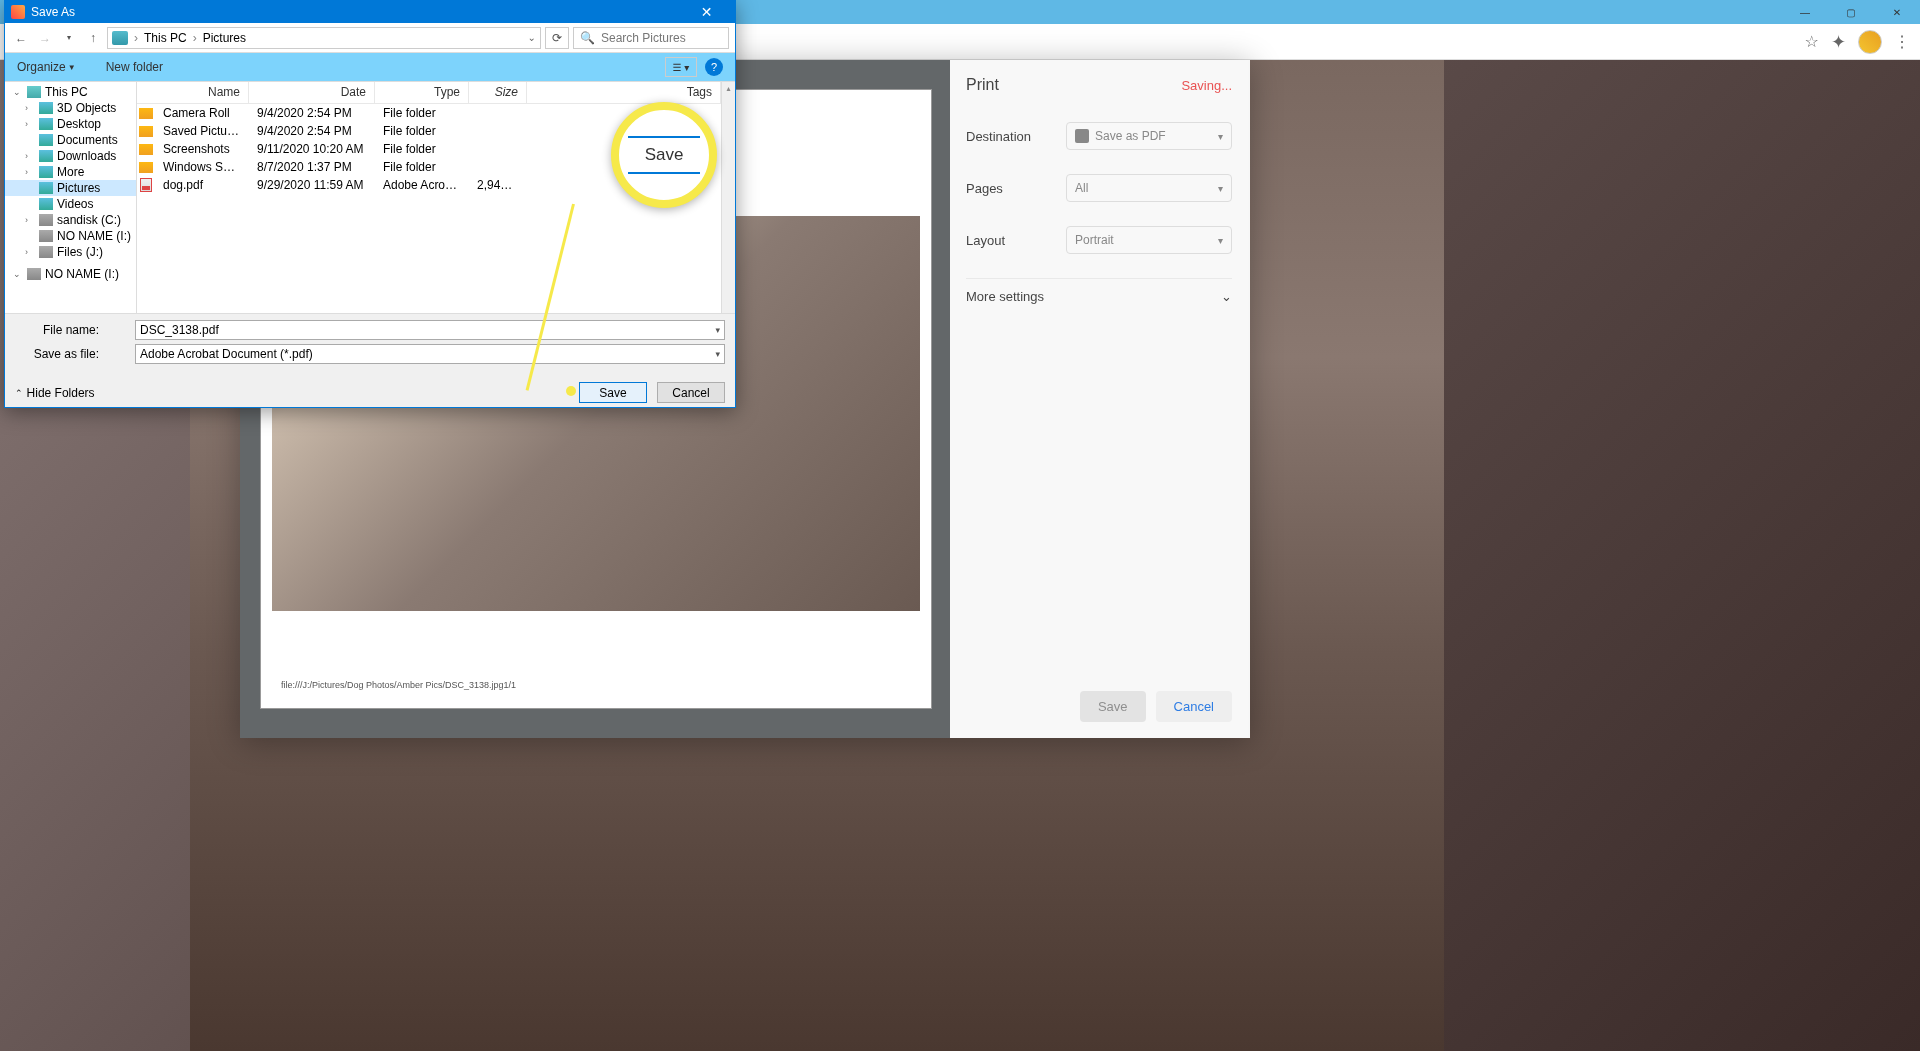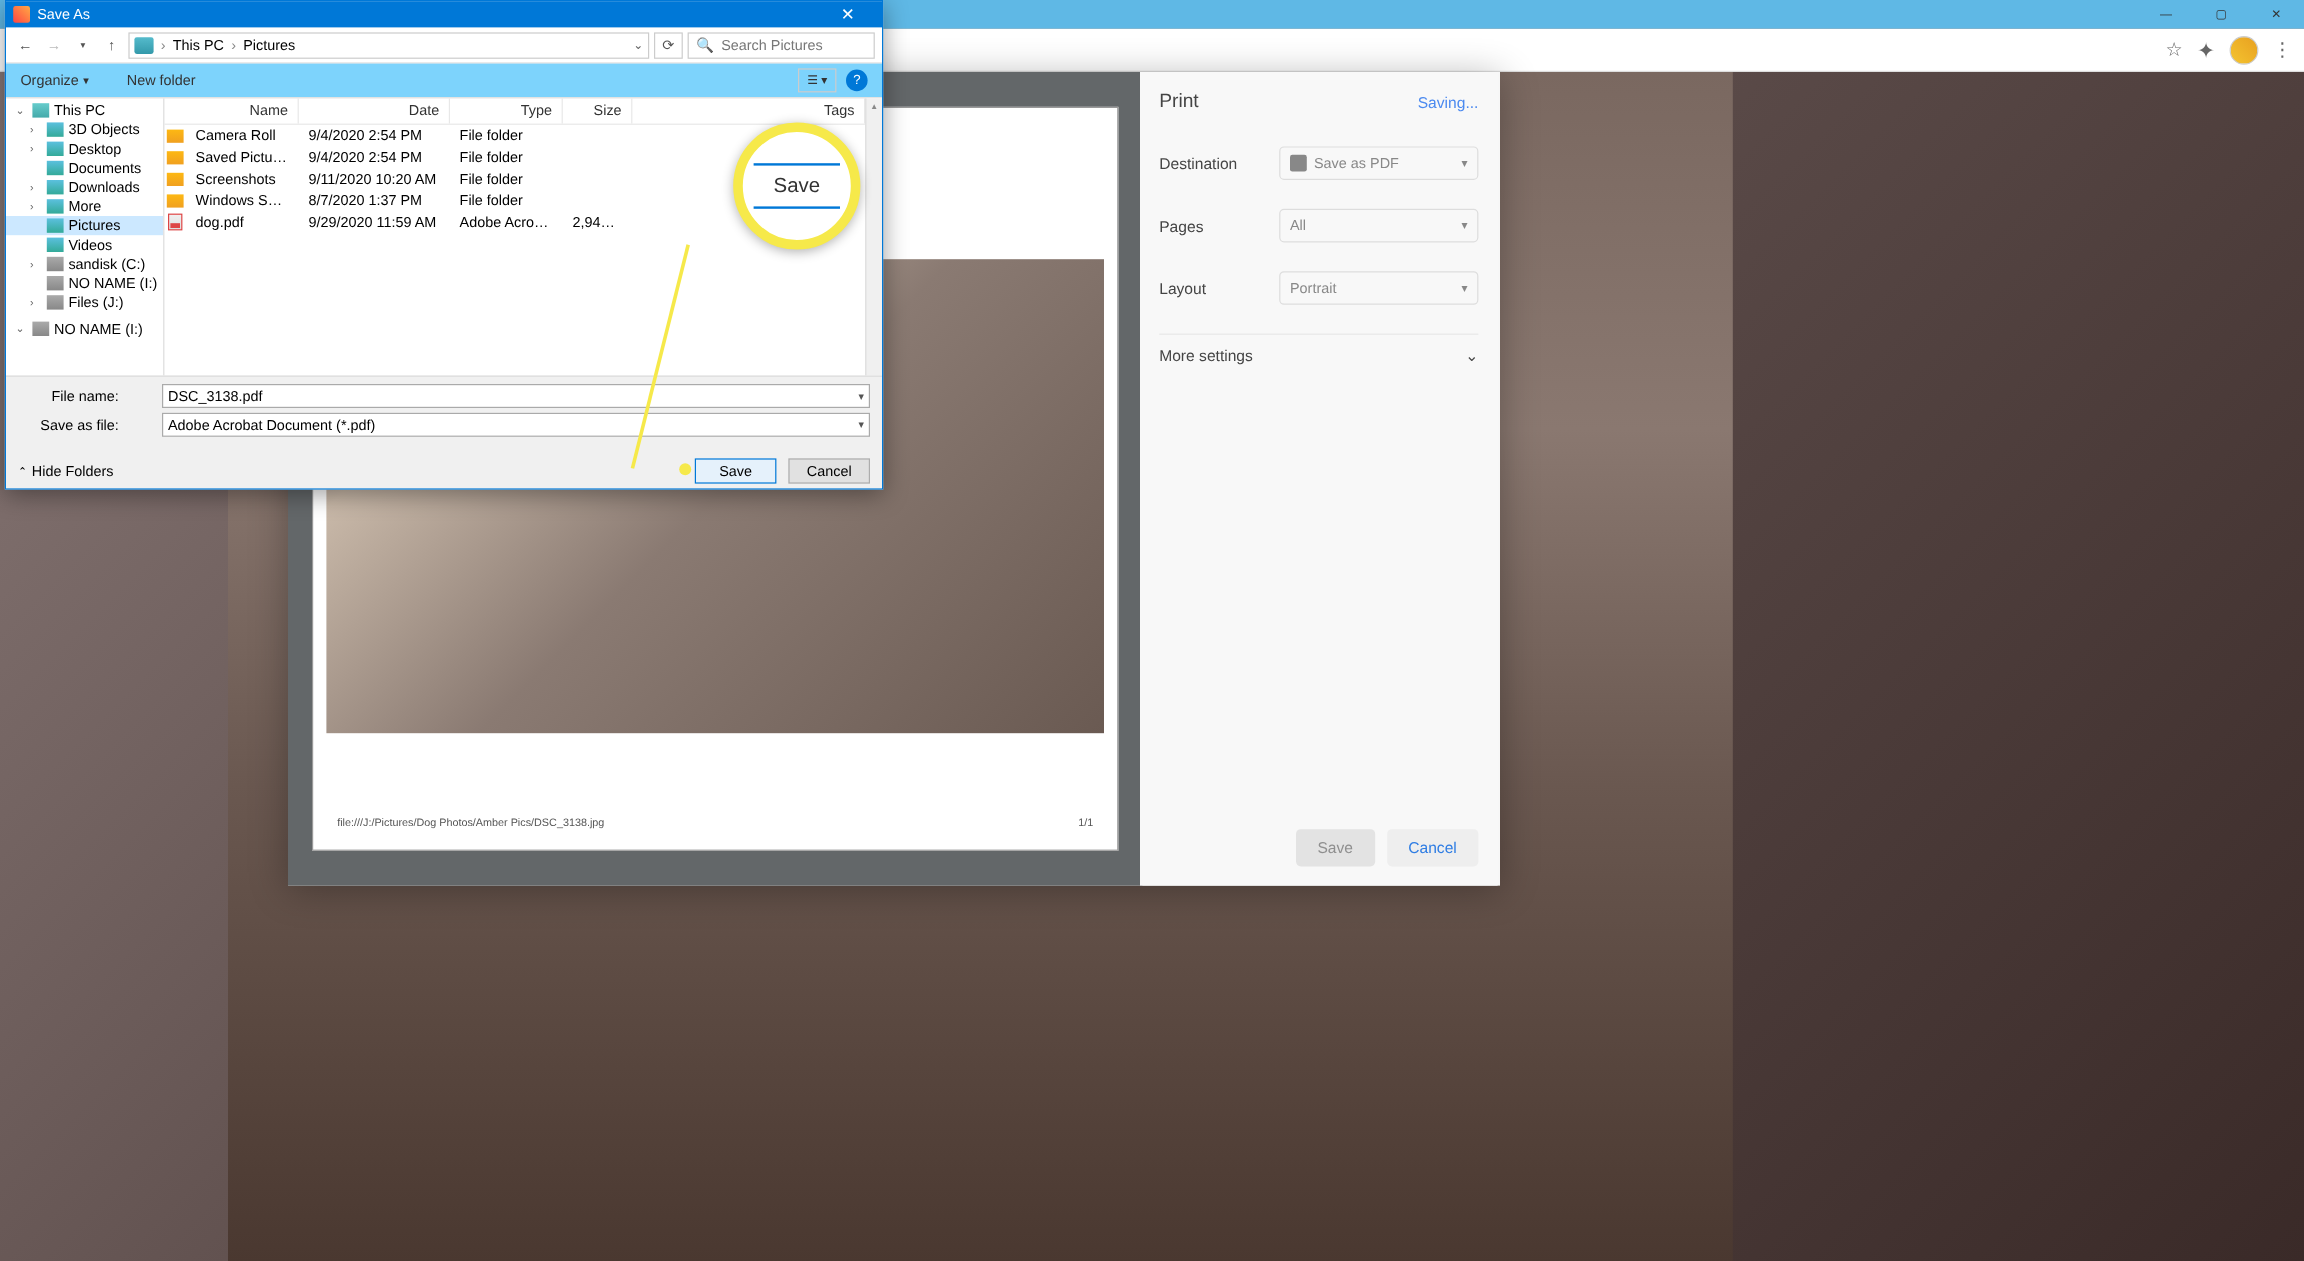--- a/index.html
+++ b/index.html
@@ -19,26 +19,26 @@
 
 
 .bg-photo { position: absolute; top: 60px; left: 190px; right: 476px; bottom: 0; background: linear-gradient(to bottom, #7a6860 0%, #8a7870 30%, #6a5850 60%, #4a3830 100%); }
 
 
 .print-dialog { position: absolute; top: 60px; left: 240px; width: 1010px; height: 678px; background: #fff; display: flex; box-shadow: 0 4px 30px rgba(0,0,0,0.3); }
 .print-dialog::before { content: ''; position: absolute; inset: 0; background: rgba(200,200,200,0.15); pointer-events: none; }
 .print-preview { width: 712px; background: #525659; display: flex; align-items: center; justify-content: center; padding: 20px;}
 .print-page { width: 690px; height: 620px; background: #fff; position: relative; border: 1px solid #999; padding: 100px 20px 20px 20px;}
 .print-page-img { position: absolute; top: 126px; left: 11px; right: 11px; height: 395px; background: linear-gradient(135deg, #a89890 0%, #c8b8a8 20%, #8a7a72 50%, #6a5a52 100%); }
-.print-footer { position: absolute; bottom: 18px; left: 20px; right: 20px; display: flex; justify-content: space-between; font-size: 9px; color: #555; }
+.print-footer { position: absolute; bottom: 18px; left: 20px; right: 20px; display: flex; justify-content: flex-start; font-size: 9px; color: #555; }
 .print-panel { position: absolute; top: 60px; left: 950px; width: 298px; height: 678px; background: #fff; padding: 16px; display: flex; flex-direction: column; justify-content: center; }
 .print-panel::before { content: ''; position: absolute; inset: 0; background: rgba(200,200,200,0.12); pointer-events: none; }
 .print-title { display: flex; justify-content: space-between; align-items: center; margin-bottom: 28px; }
 .print-title h2 { font-size: 16px; font-weight: 400; color: #333; }
-.print-title .status { font-size: 13px; color: #3b82f6; }
+.print-title .status { font-size: 13px; color: #ef4444; }
 .print-row { display: flex; align-items: center; margin-bottom: 24px; }
 .print-row .label { width: 100px; font-size: 13px; color: #333; }
 .print-row .value { flex: 1; }
 .print-select { width: 100%; height: 28px; border: 1px solid #ddd; border-radius: 4px; background: #f8f8f8; display: flex; align-items: center; padding: 0 8px; font-size: 12px; color: #888; position: relative; }
 .print-select::after { content: '▾'; position: absolute; right: 8px; color: #888; font-size: 10px; }
 .pdf-icon { width: 14px; height: 14px; background: #888; margin-right: 6px; border-radius: 2px; }
 .more-settings { display: flex; justify-content: space-between; align-items: center; padding: 10px 0; font-size: 13px; color: #333; border-top: 1px solid #eee; }
 .print-actions { margin-top: auto; display: flex; justify-content: flex-end; gap: 10px; padding-top: 20px;}
 .print-actions button { padding: 8px 18px; border-radius: 4px; border: none; font-size: 13px; cursor: pointer; }
 .btn-save-pdf { background: #e8e8e8; color: #888; }
@@ -73,21 +73,21 @@
 .tree-icon { width: 14px; height: 12px; display: inline-block;}
 .icon-pc { background: linear-gradient(#6cc,#4aa);}
 .icon-drive { background: linear-gradient(#aaa,#888);}
 .icon-bfolder { background: linear-gradient(#5bc0de,#3a9);}
 .file-pane { flex: 1; display: flex; flex-direction: column;}
 .file-header { height: 22px; display: flex; border-bottom: 1px solid #e8e8e8; font-size: 12px; color: #333;}
 .file-header .col { padding: 3px 8px; border-right: 1px solid #e8e8e8; text-align: right;}
 .col-name { width: 112px;}
 .col-date { width: 126px;}
 .col-type { width: 94px;}
-.col-size { width: 58px;}
+.col-size { width: 58px; font-style: italic;}
 .col-tags { flex: 1;}
 .file-row { height: 18px; display: flex; align-items: center; font-size: 12px;}
 .file-row .cell { padding: 0 8px; white-space: nowrap; overflow: hidden; text-overflow: ellipsis;}
 .file-row .icon-cell { width: 18px; display:flex; align-items:center; justify-content:center;}
 .icon-fold { width: 14px; height: 11px; background: linear-gradient(#fdb813,#f0a020);}
 .icon-pdf { width: 12px; height: 14px; background: linear-gradient(#f0f0f0,#ddd); border: 1px solid #d44; position: relative;}
 .icon-pdf::after{ content:''; position:absolute; bottom:1px; left:1px; right:1px; height:4px; background:#d44;}
 .dlg-bottom { background: #f0f0f0; padding: 6px 10px; border-top: 1px solid #ddd;}
 .field-row { display: flex; align-items: center; margin-bottom: 4px;}
 .field-row label { width: 92px; text-align: right; font-size: 12px; padding-right: 8px;}

